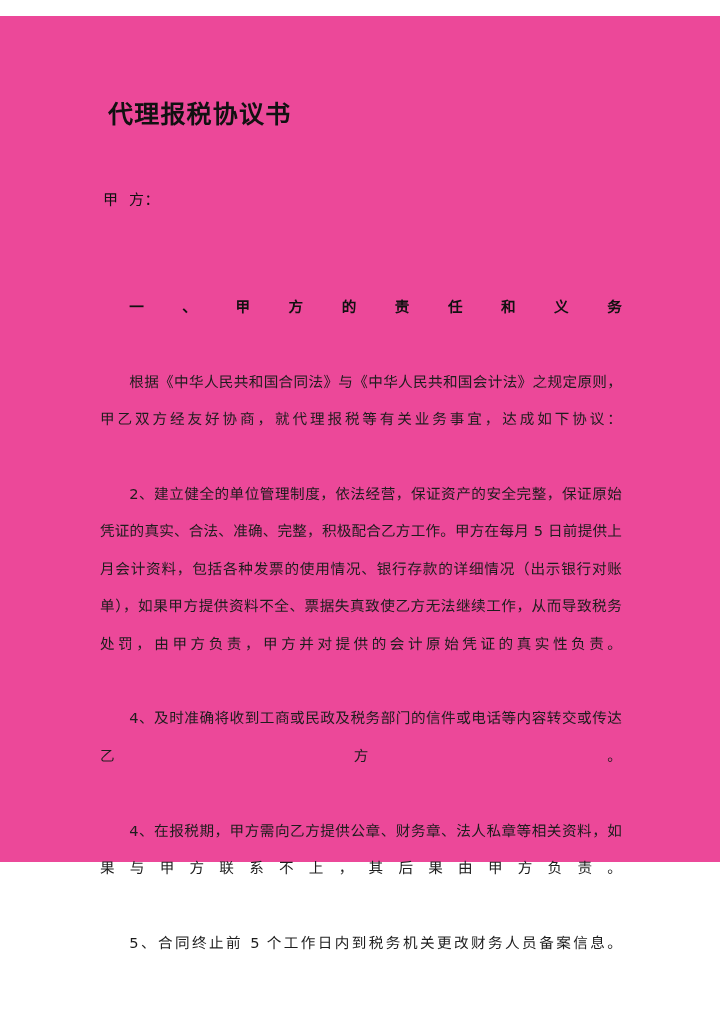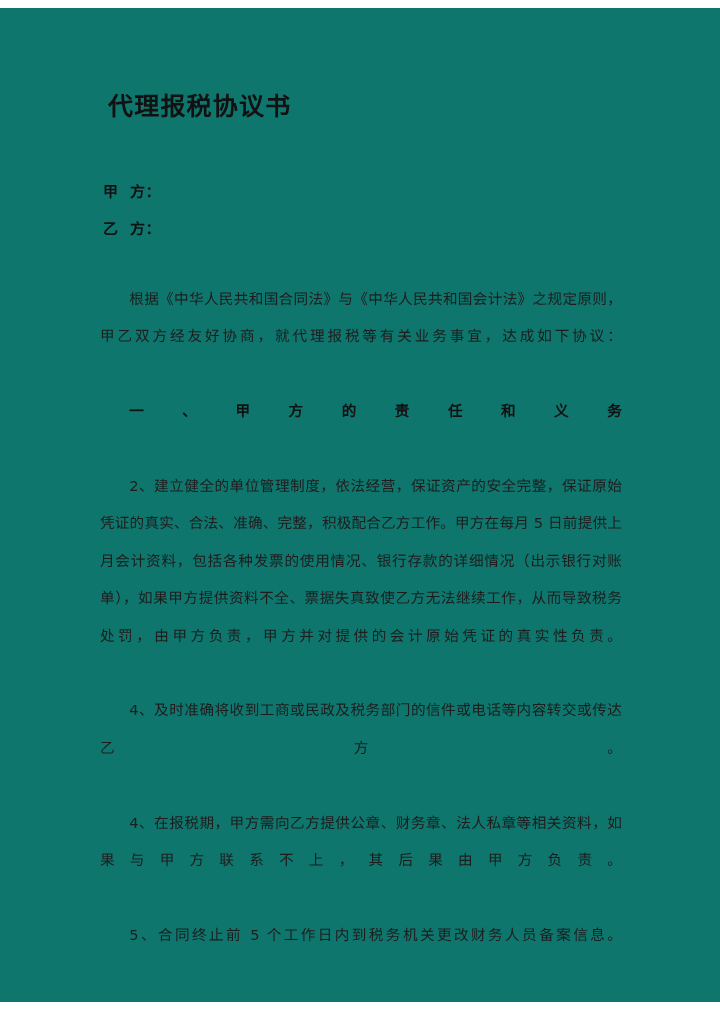--- a/index.html
+++ b/index.html
@@ -13,24 +13,24 @@
     height: 1017px;
     position: relative;
     overflow: hidden;
     font-family: "Liberation Serif", "DejaVu Serif", serif;
     color: #1a1a1a;
     -webkit-font-smoothing: antialiased;
   }
 
   .page {
     position: absolute;
-    top: 8px; left: 0;
+    top: 16px; left: 0;
     width: 720px;
-    height: 994px;
-    background: #0f766e;
+    height: 846px;
+    background: #ec4899;
     box-sizing: border-box;
   }
 
   .content {
     position: absolute;
     left: 100px;
     top: 0;
     width: 522px;
   }
 
@@ -53,21 +53,21 @@
   
   .party-block {
     position: absolute;
     left: 3px;
     top: 166px;
     width: 400px;
   }
   .party-line {
     font-family: "DejaVu Sans", "Liberation Sans", sans-serif;
     font-size: 15px;
-    font-weight: 700;
+    font-weight: 400;
     line-height: 37px;
     letter-spacing: 0.5px;
     color: #111111;
     white-space: pre;
   }
 
   
   .body-block {
     position: absolute;
     left: 0px;
@@ -109,28 +109,27 @@
 <body>
 
 <div class="page">
 
   <div class="content">
 
     <h1 class="doc-title">代理报税协议书</h1>
 
     <div class="party-block">
       <div class="party-line">甲  方：</div>
-      <div class="party-line">乙  方：</div>
     </div>
 
     <div class="body-block">
 
+      <p class="para heading">一、甲方的责任和义务</p>
+
       <p class="para indent2">根据《中华人民共和国合同法》与《中华人民共和国会计法》之规定原则，甲乙双方经友好协商，就代理报税等有关业务事宜，达成如下协议：</p>
-
-      <p class="para heading">一、甲方的责任和义务</p>
 
       <p class="para indent2">2、建立健全的单位管理制度，依法经营，保证资产的安全完整，保证原始凭证的真实、合法、准确、完整，积极配合乙方工作。甲方在每月 5 日前提供上月会计资料，包括各种发票的使用情况、银行存款的详细情况（出示银行对账单），如果甲方提供资料不全、票据失真致使乙方无法继续工作，从而导致税务处罚，由甲方负责，甲方并对提供的会计原始凭证的真实性负责。</p>
 
       <p class="para indent2">4、及时准确将收到工商或民政及税务部门的信件或电话等内容转交或传达乙方。</p>
 
 
       <p class="para indent2">4、在报税期，甲方需向乙方提供公章、财务章、法人私章等相关资料，如果与甲方联系不上，其后果由甲方负责。</p>
 
       <p class="para indent2">5、合同终止前 5 个工作日内到税务机关更改财务人员备案信息。</p>
 

